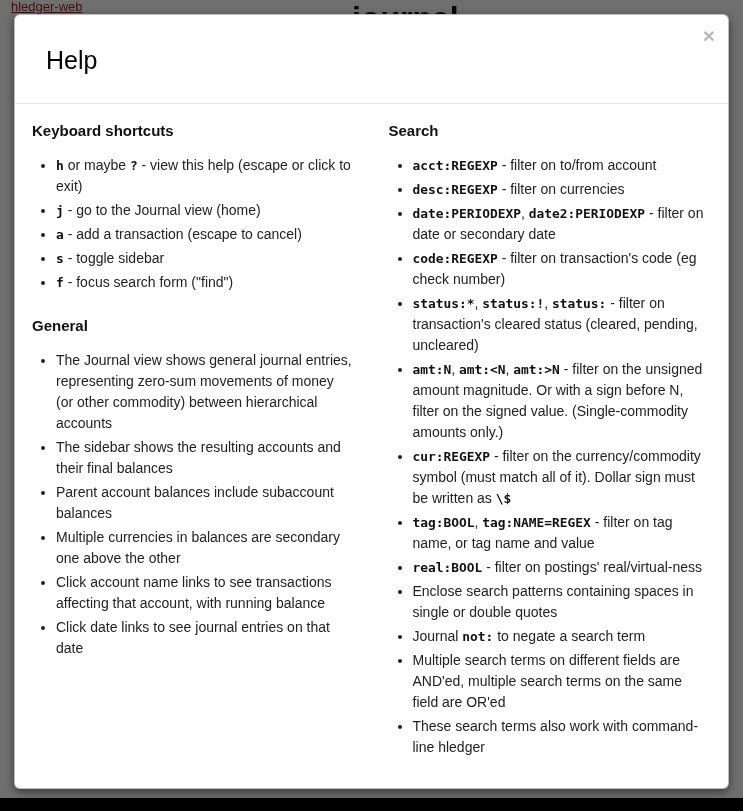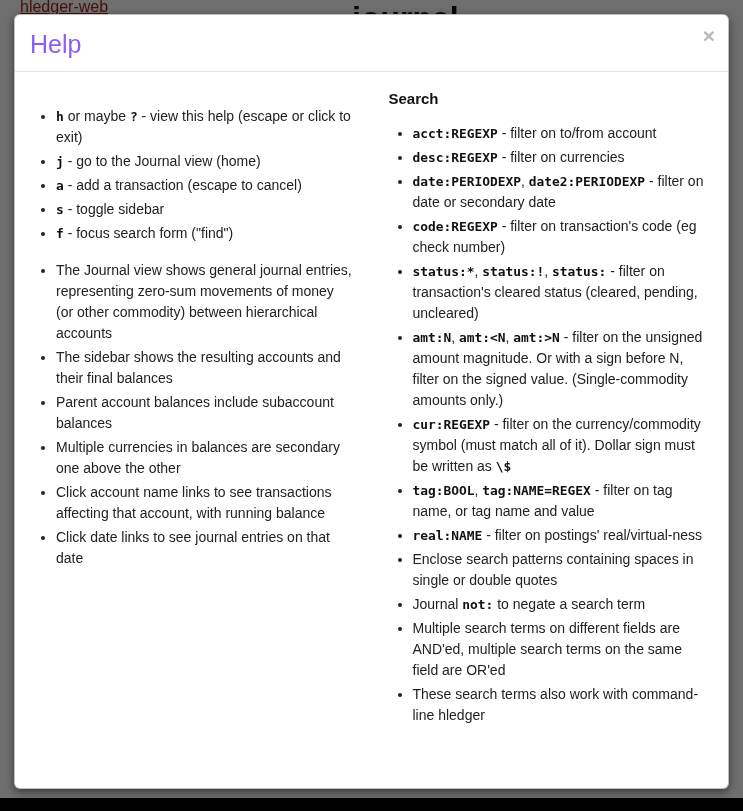--- a/index.html
+++ b/index.html
@@ -10,22 +10,22 @@
   html,body{margin:0;padding:0;}
   body{
     width:743px;height:811px;position:relative;overflow:hidden;
     background:var(--page-bg);
     font-family:"Liberation Sans","DejaVu Sans",sans-serif;
     font-size:14px;color:#333;
   }
   
   .page{position:absolute;inset:0;background:var(--page-bg);}
   .brand{
-    position:absolute;left:20px;top:-1px;
-    color:var(--brand);font-size:16px;text-decoration:underline;
+    position:absolute;left:11px;top:-1px;
+    color:var(--brand);font-size:13px;text-decoration:underline;
     line-height:15px;white-space:nowrap;
   }
   .page-heading{
     position:absolute;left:352px;top:0px;
     font-size:32px;font-weight:bold;color:#111;
     white-space:nowrap;
   }
   .bottombar{
     position:absolute;left:0;right:0;bottom:0;height:13px;background:#000;
   }
@@ -39,21 +39,21 @@
     background:#fff;border:1px solid rgba(0,0,0,0.25);border-radius:6px;
     box-shadow:0 3px 9px rgba(0,0,0,0.5);
     overflow:hidden;
   }
   .modal-header{
     position:relative;
     padding:14px 15px 12px 15px;
     border-bottom:1px solid #e5e5e5;
   }
   .modal-title{
-    margin:0;font-size:25px;font-weight:500;color:#8b5cf6;line-height:1.2;
+    margin:16px;font-size:25px;font-weight:500;color:#000000;line-height:1.2;
   }
   .close{
     position:absolute;right:13px;top:10px;
     border:0;background:none;padding:0;cursor:pointer;
     font-size:21px;font-weight:bold;color:#b9b9b9;line-height:1;
   }
   .modal-body{
     display:flex;padding:18px 0 10px 0;
   }
   .col{width:50%;padding:0 17px;}
@@ -84,48 +84,50 @@
 
 <div class="backdrop"></div>
 
 <div class="modal">
   <div class="modal-header">
     <button class="close">×</button>
     <h2 class="modal-title">Help</h2>
   </div>
   <div class="modal-body">
     <div class="col">
+        <h3 class="section-heading">Keyboard shortcuts</h3>
         <ul class="section-list">
           <li><code>h</code><span> or maybe </span><code>?</code><span> - view this help (escape or click to exit)</span></li>
           <li><code>j</code><span> - go to the Journal view (home)</span></li>
           <li><code>a</code><span> - add a transaction (escape to cancel)</span></li>
           <li><code>s</code><span> - toggle sidebar</span></li>
           <li><code>f</code><span> - focus search form ("find")</span></li>
         </ul>
+        <h3 class="section-heading">General</h3>
         <ul class="section-list">
           <li><span>The Journal view shows general journal entries, representing zero-sum movements of money (or other commodity) between hierarchical accounts</span></li>
           <li><span>The sidebar shows the resulting accounts and their final balances</span></li>
           <li><span>Parent account balances include subaccount balances</span></li>
           <li><span>Multiple currencies in balances are secondary one above the other</span></li>
           <li><span>Click account name links to see transactions affecting that account, with running balance</span></li>
           <li><span>Click date links to see journal entries on that date</span></li>
         </ul>
       </div>
     <div class="col">
         <h3 class="section-heading">Search</h3>
         <ul class="section-list">
           <li><code>acct:REGEXP</code><span> - filter on to/from account</span></li>
           <li><code>desc:REGEXP</code><span> - filter on currencies</span></li>
           <li><code>date:PERIODEXP</code><span>, </span><code>date2:PERIODEXP</code><span> - filter on date or secondary date</span></li>
           <li><code>code:REGEXP</code><span> - filter on transaction's code (eg check number)</span></li>
           <li><code>status:*</code><span>, </span><code>status:!</code><span>, </span><code>status:</code><span> - filter on transaction's cleared status (cleared, pending, uncleared)</span></li>
           <li><code>amt:N</code><span>, </span><code>amt:&lt;N</code><span>, </span><code>amt:&gt;N</code><span> - filter on the unsigned amount magnitude. Or with a sign before N, filter on the signed value. (Single-commodity amounts only.)</span></li>
           <li><code>cur:REGEXP</code><span> - filter on the currency/commodity symbol (must match all of it). Dollar sign must be written as </span><code>\$</code></li>
           <li><code>tag:BOOL</code><span>, </span><code>tag:NAME=REGEX</code><span> - filter on tag name, or tag name and value</span></li>
-          <li><code>real:NAME</code><span> - filter on postings' real/virtual-ness</span></li>
+          <li><code>real:BOOL</code><span> - filter on postings' real/virtual-ness</span></li>
           <li><span>Enclose search patterns containing spaces in single or double quotes</span></li>
           <li><span>Journal </span><code>not:</code><span> to negate a search term</span></li>
           <li><span>Multiple search terms on different fields are AND'ed, multiple search terms on the same field are OR'ed</span></li>
           <li><span>These search terms also work with command-line hledger</span></li>
         </ul>
       </div>
   </div>
 </div>
 
 </body></html>

